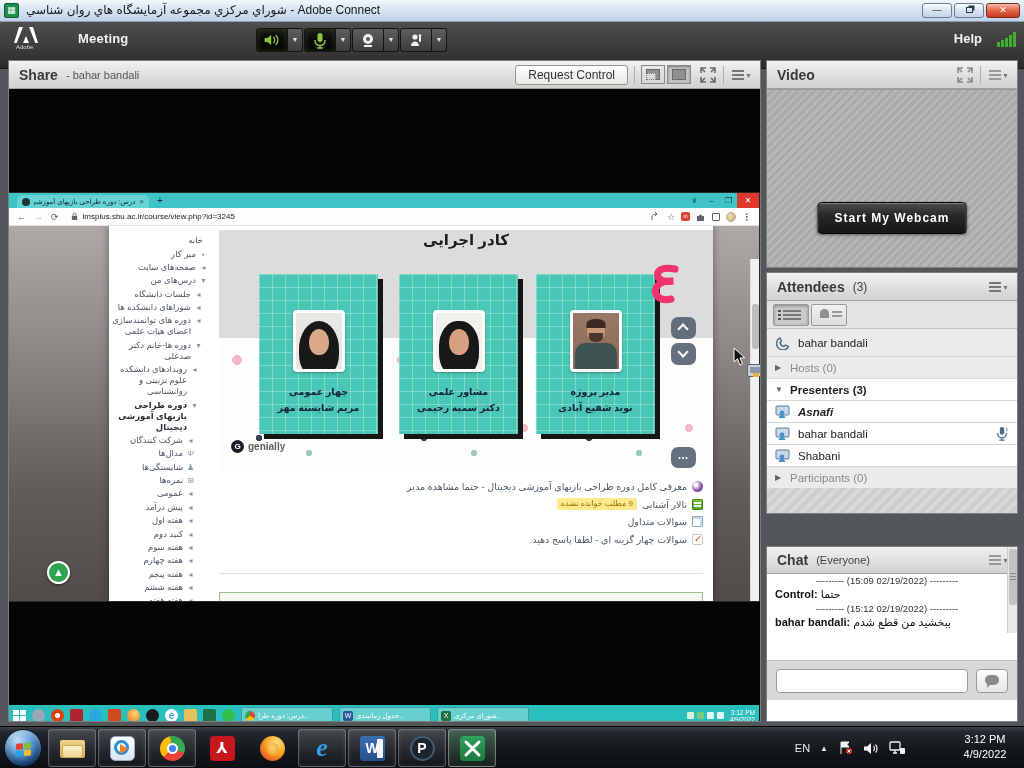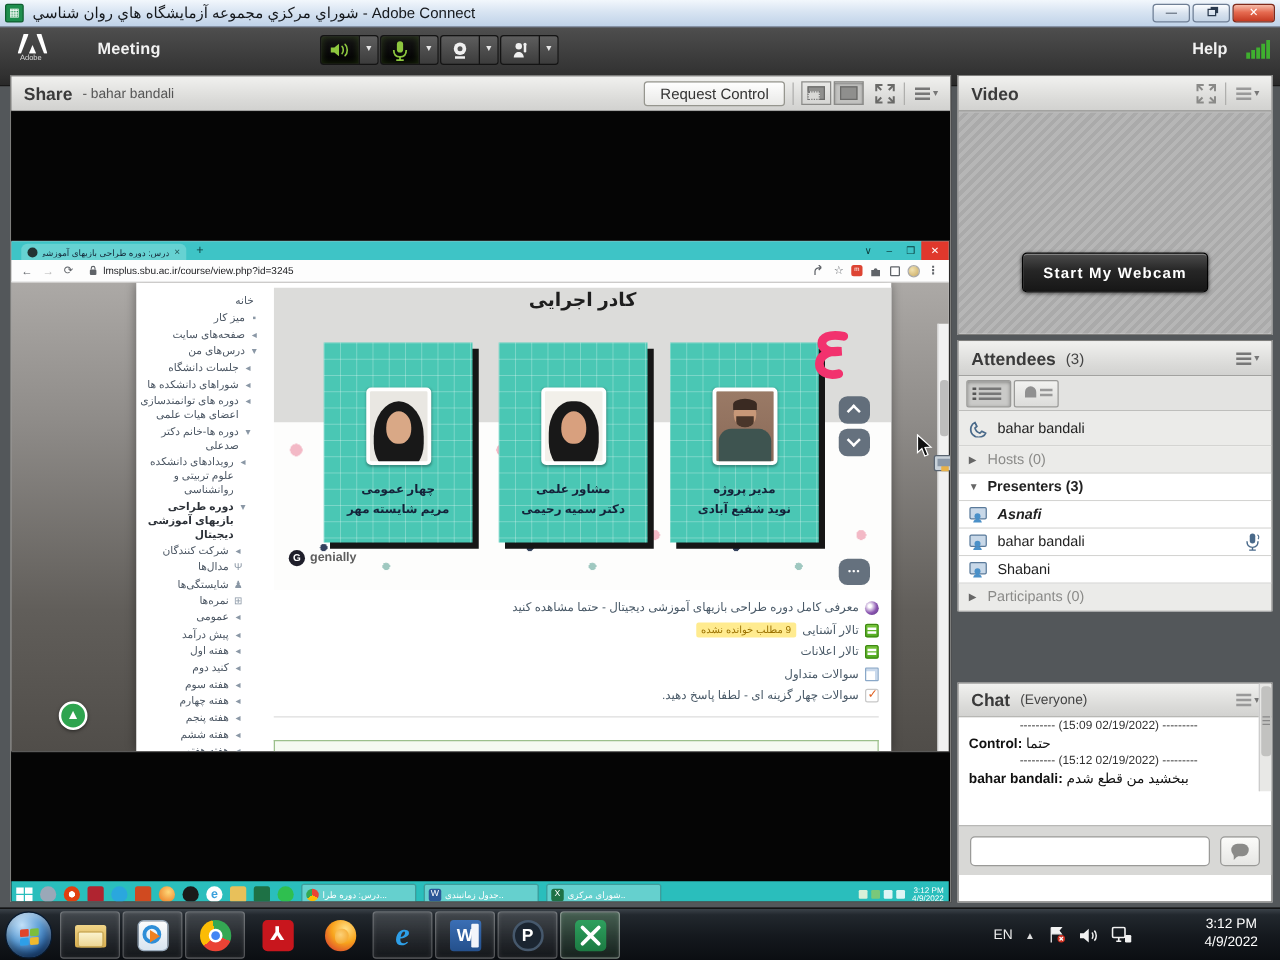--- a/index.html
+++ b/index.html
@@ -177,21 +177,21 @@
 
   
   .video-pod { left:766px; top:60px; width:252px; height:208px; }
   .video-body { position:absolute; left:0; top:28px; right:0; bottom:0;
     background:repeating-linear-gradient(135deg,#B6B6B6 0 3px,#AAAAAA 3px 6px); border-top:1px solid #999; }
   .btn-webcam { position:absolute; left:50%; top:112px; transform:translateX(-50%); padding:8px 16px; border-radius:4px;
     background:linear-gradient(#4C4C4C,#262626 45%,#161616); border:1px solid #000; box-shadow:inset 0 1px 0 rgba(255,255,255,.3),0 1px 3px rgba(0,0,0,.5);
     color:#fff; font-size:12px; font-weight:bold; letter-spacing:1px; white-space:nowrap; }
 
   
-  .att-pod { left:766px; top:272px; width:252px; height:217px; }
+  .att-pod { left:766px; top:272px; width:252px; height:242px; }
   .att-toolbar { position:absolute; left:0; top:28px; right:0; height:28px; background:#E3E3E1; border-bottom:1px solid #BEBEBC; display:flex; align-items:center; gap:2px; padding:0 6px; }
   .att-vbtn { width:36px; height:22px; border:1px solid #9A9A98; border-radius:2px; background:linear-gradient(#F2F2F0,#DCDCDA); position:relative; }
   .att-vbtn.sel { background:#CACAC8; box-shadow:inset 0 1px 3px rgba(0,0,0,.35); }
   .li-ico { position:absolute; left:9px; top:5px; width:18px; height:2px; background:#777; box-shadow:0 4px 0 #777,0 8px 0 #777; }
   .li-ico::before { content:""; position:absolute; left:-5px; top:0; width:3px; height:2px; background:#555; box-shadow:0 4px 0 #555,0 8px 0 #555; }
   .card-ico { position:absolute; left:8px; top:4px; width:9px; height:9px; border-radius:50% 50% 0 0; background:#909090; }
   .card-ico::after { content:""; position:absolute; left:12px; top:2px; width:10px; height:2px; background:#999; box-shadow:0 4px 0 #999; }
   .att-row { position:absolute; left:0; right:0; display:flex; align-items:center; gap:7px; padding:0 8px; font-size:11.5px; color:#222; border-bottom:1px solid #D4D4D2; background:#fff; }
   .att-row.shaded { background:#EBEBE9; color:#8A8A88; }
   .att-row .tri { font-size:8px; color:#666; width:8px; }
@@ -576,35 +576,30 @@
               <div class="brand">
                 <span class="bdot">G</span>
                 <span class="btxt">genially</span>
               </div>
             </div>
 
             <div class="items">
 
                 <div class="it-row">
                   <span class="ic ic-intro"></span>
-                  <span class="it-label">معرفی کامل دوره طراحی بازیهای آموزشی دیجیتال - حتما مشاهده کنید</span>
+                  <span class="it-label">معرفی کامل دوره طراحی بازیهای آموزشی دیجیتال - حتما مشاهده مدیر</span>
 
                 </div>
 
                 <div class="it-row">
                   <span class="ic ic-forum"></span>
                   <span class="it-label">تالار آشنایی</span>
                   <span class="it-badge">9 مطلب خوانده نشده</span>
                 </div>
 
-                <div class="it-row">
-                  <span class="ic ic-forum"></span>
-                  <span class="it-label">تالار اعلانات</span>
-
-                </div>
 
                 <div class="it-row">
                   <span class="ic ic-page"></span>
                   <span class="it-label">سوالات متداول</span>
 
                 </div>
 
                 <div class="it-row">
                   <span class="ic ic-check"></span>
                   <span class="it-label">سوالات چهار گزینه ای - لطفا پاسخ دهید.</span>

